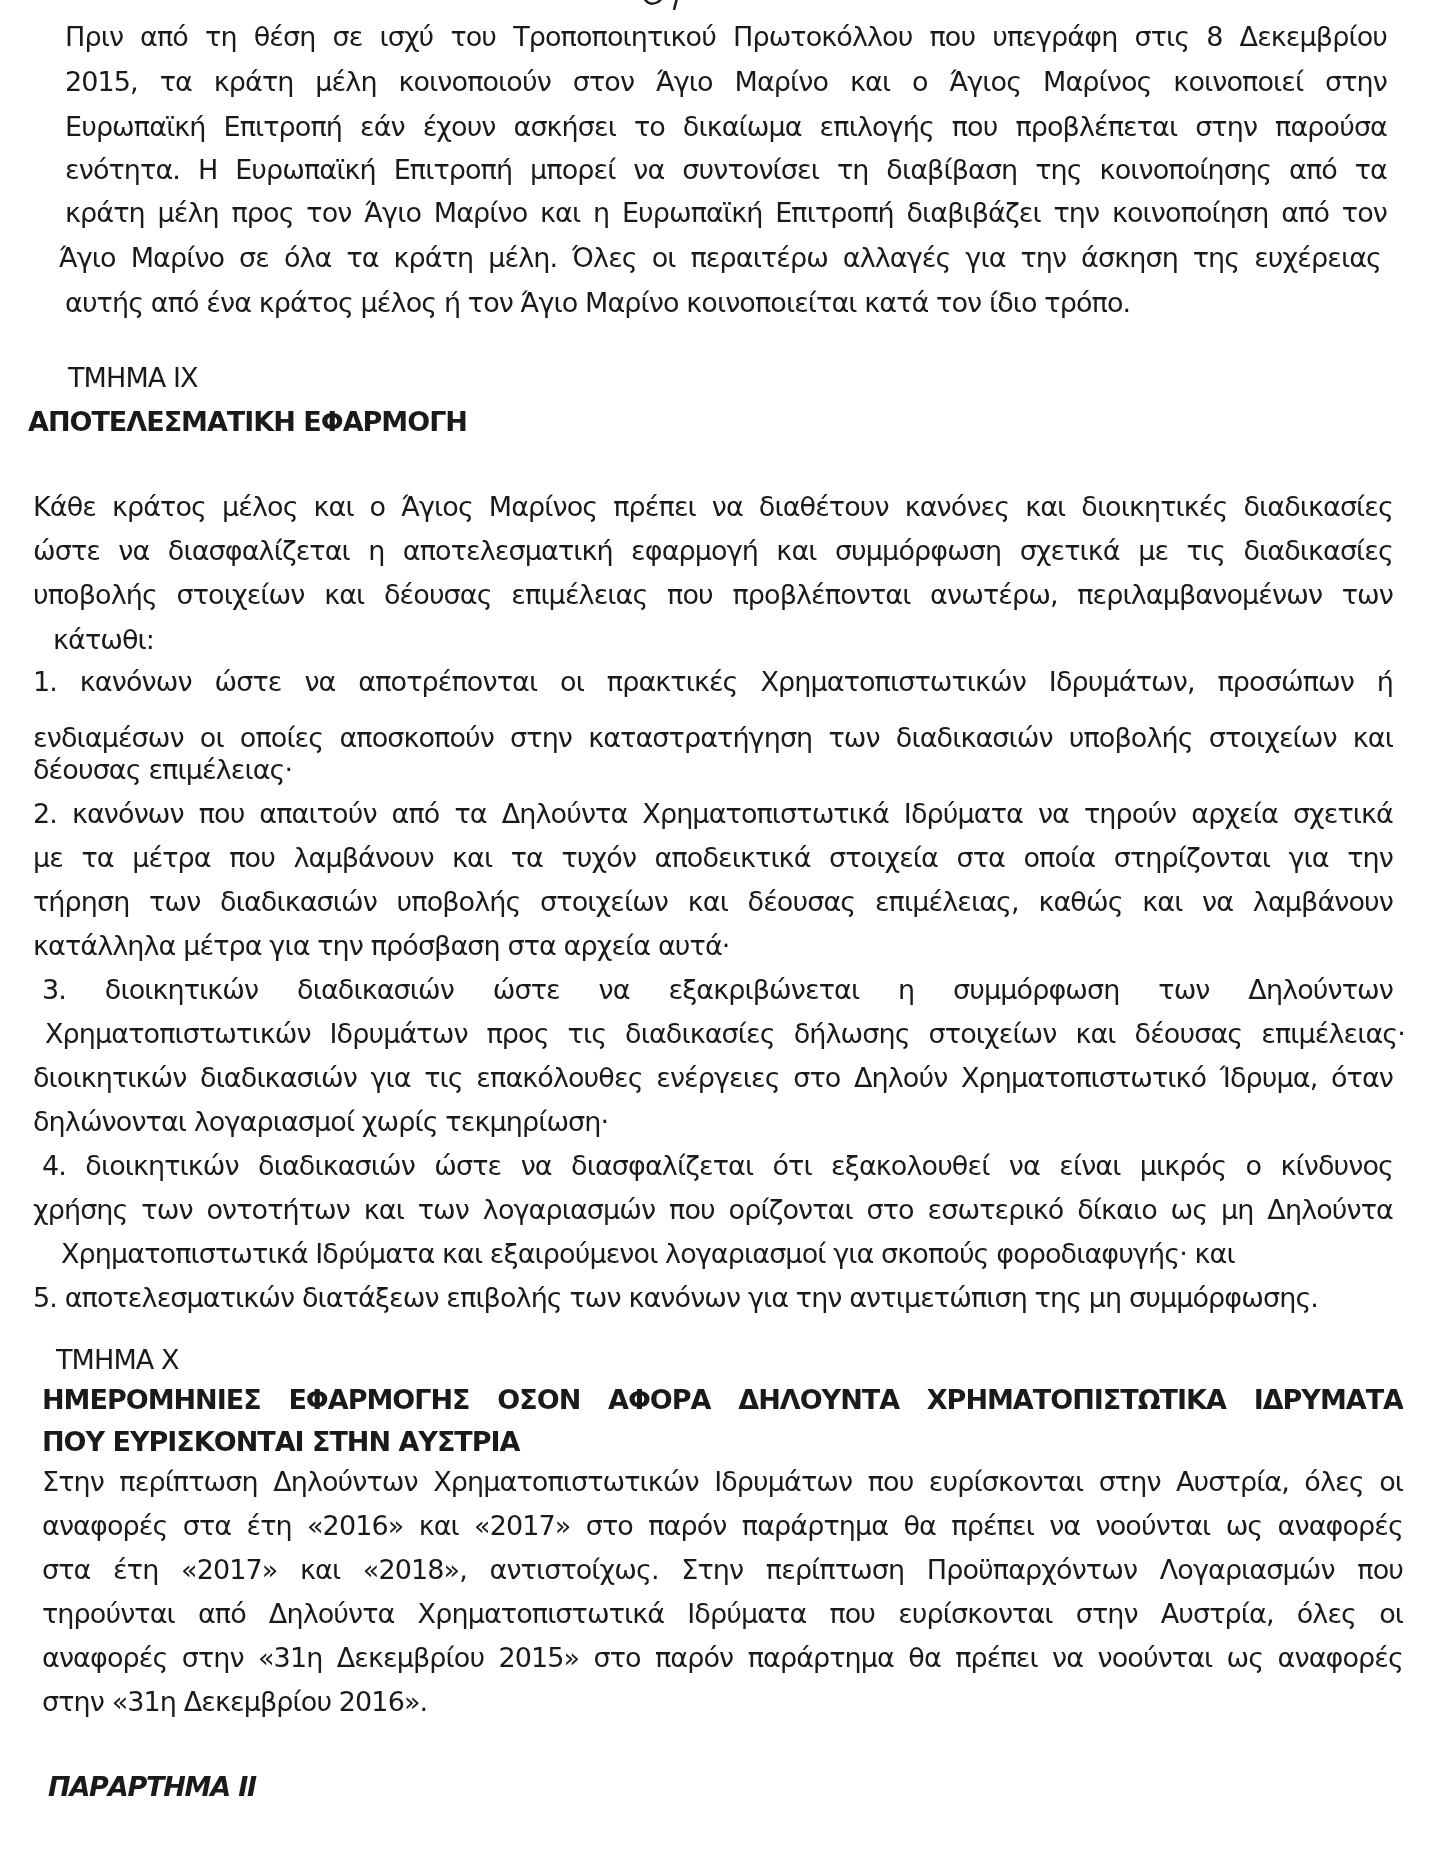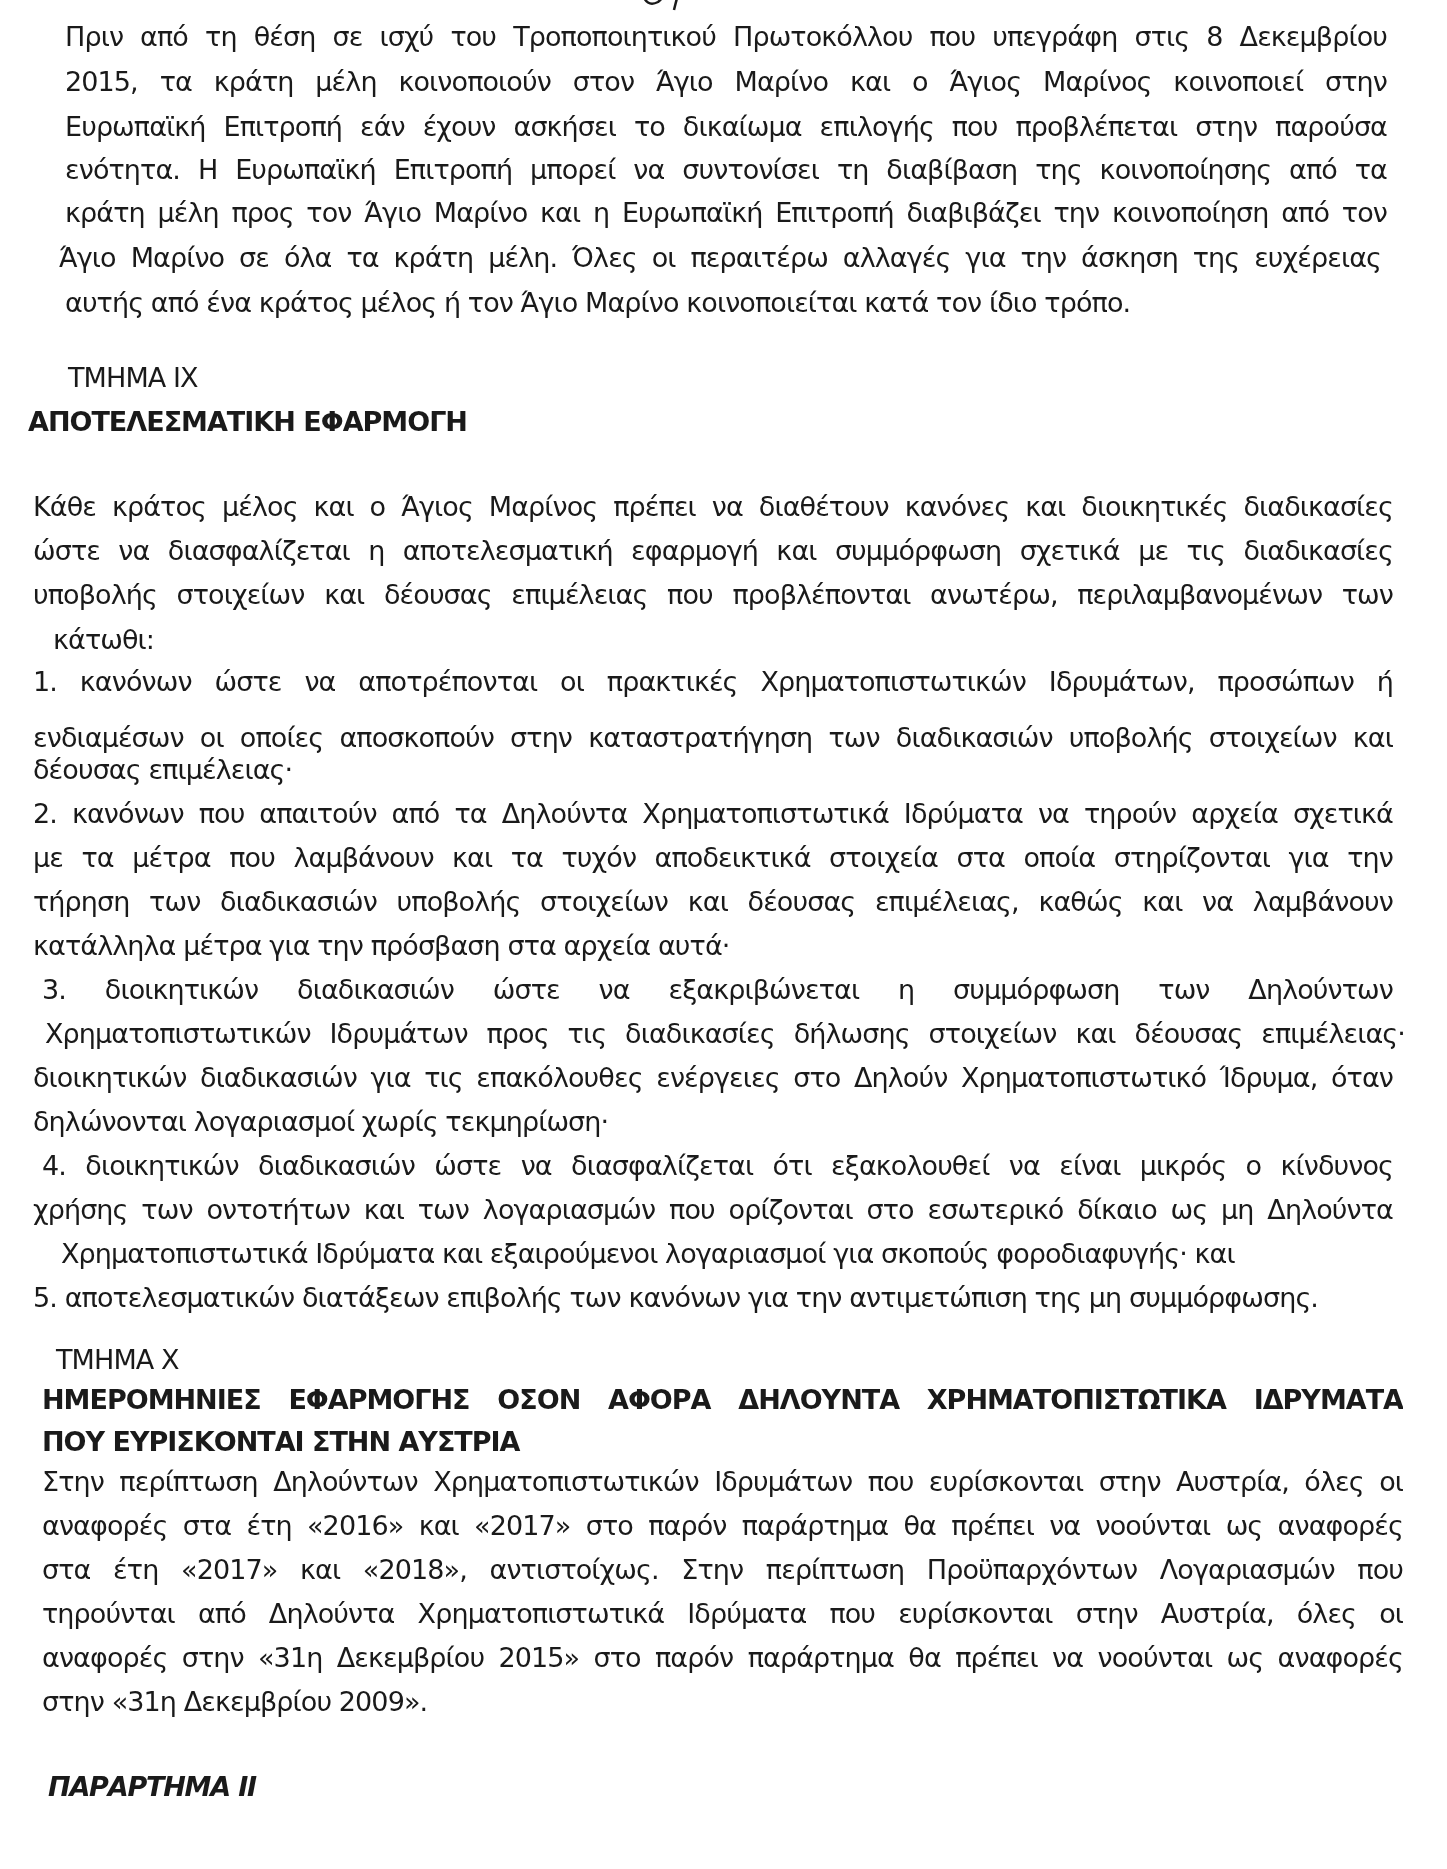--- a/index.html
+++ b/index.html
@@ -63,17 +63,17 @@
   <div>
     <div class="ln" style="left:56px; top:1342px;">ΤΜΗΜΑ X</div>
     <div class="ln hd just" style="left:42px; top:1382px; width:1361px;">ΗΜΕΡΟΜΗΝΙΕΣ ΕΦΑΡΜΟΓΗΣ ΟΣΟΝ ΑΦΟΡΑ ΔΗΛΟΥΝΤΑ ΧΡΗΜΑΤΟΠΙΣΤΩΤΙΚΑ ΙΔΡΥΜΑΤΑ</div>
     <div class="ln hd" style="left:42px; top:1424px;">ΠΟΥ ΕΥΡΙΣΚΟΝΤΑΙ ΣΤΗΝ ΑΥΣΤΡΙΑ</div>
 
     <div class="ln just" style="left:42px; top:1464px; width:1361px;">Στην περίπτωση Δηλούντων Χρηματοπιστωτικών Ιδρυμάτων που ευρίσκονται στην Αυστρία, όλες οι</div>
     <div class="ln just" style="left:42px; top:1508px; width:1361px;">αναφορές στα έτη «2016» και «2017» στο παρόν παράρτημα θα πρέπει να νοούνται ως αναφορές</div>
     <div class="ln just" style="left:42px; top:1552px; width:1361px;">στα έτη «2017» και «2018», αντιστοίχως. Στην περίπτωση Προϋπαρχόντων Λογαριασμών που</div>
     <div class="ln just" style="left:42px; top:1596px; width:1361px;">τηρούνται από Δηλούντα Χρηματοπιστωτικά Ιδρύματα που ευρίσκονται στην Αυστρία, όλες οι</div>
     <div class="ln just" style="left:42px; top:1640px; width:1361px;">αναφορές στην «31η Δεκεμβρίου 2015» στο παρόν παράρτημα θα πρέπει να νοούνται ως αναφορές</div>
-    <div class="ln" style="left:42px; top:1684px;">στην «31η Δεκεμβρίου 2009».</div>
+    <div class="ln" style="left:42px; top:1684px;">στην «31η Δεκεμβρίου 2016».</div>
   </div>
 
   <div class="ln it" style="left:48px; top:1769px;">ΠΑΡΑΡΤΗΜΑ II</div>
 </div>
 
 </body></html>

